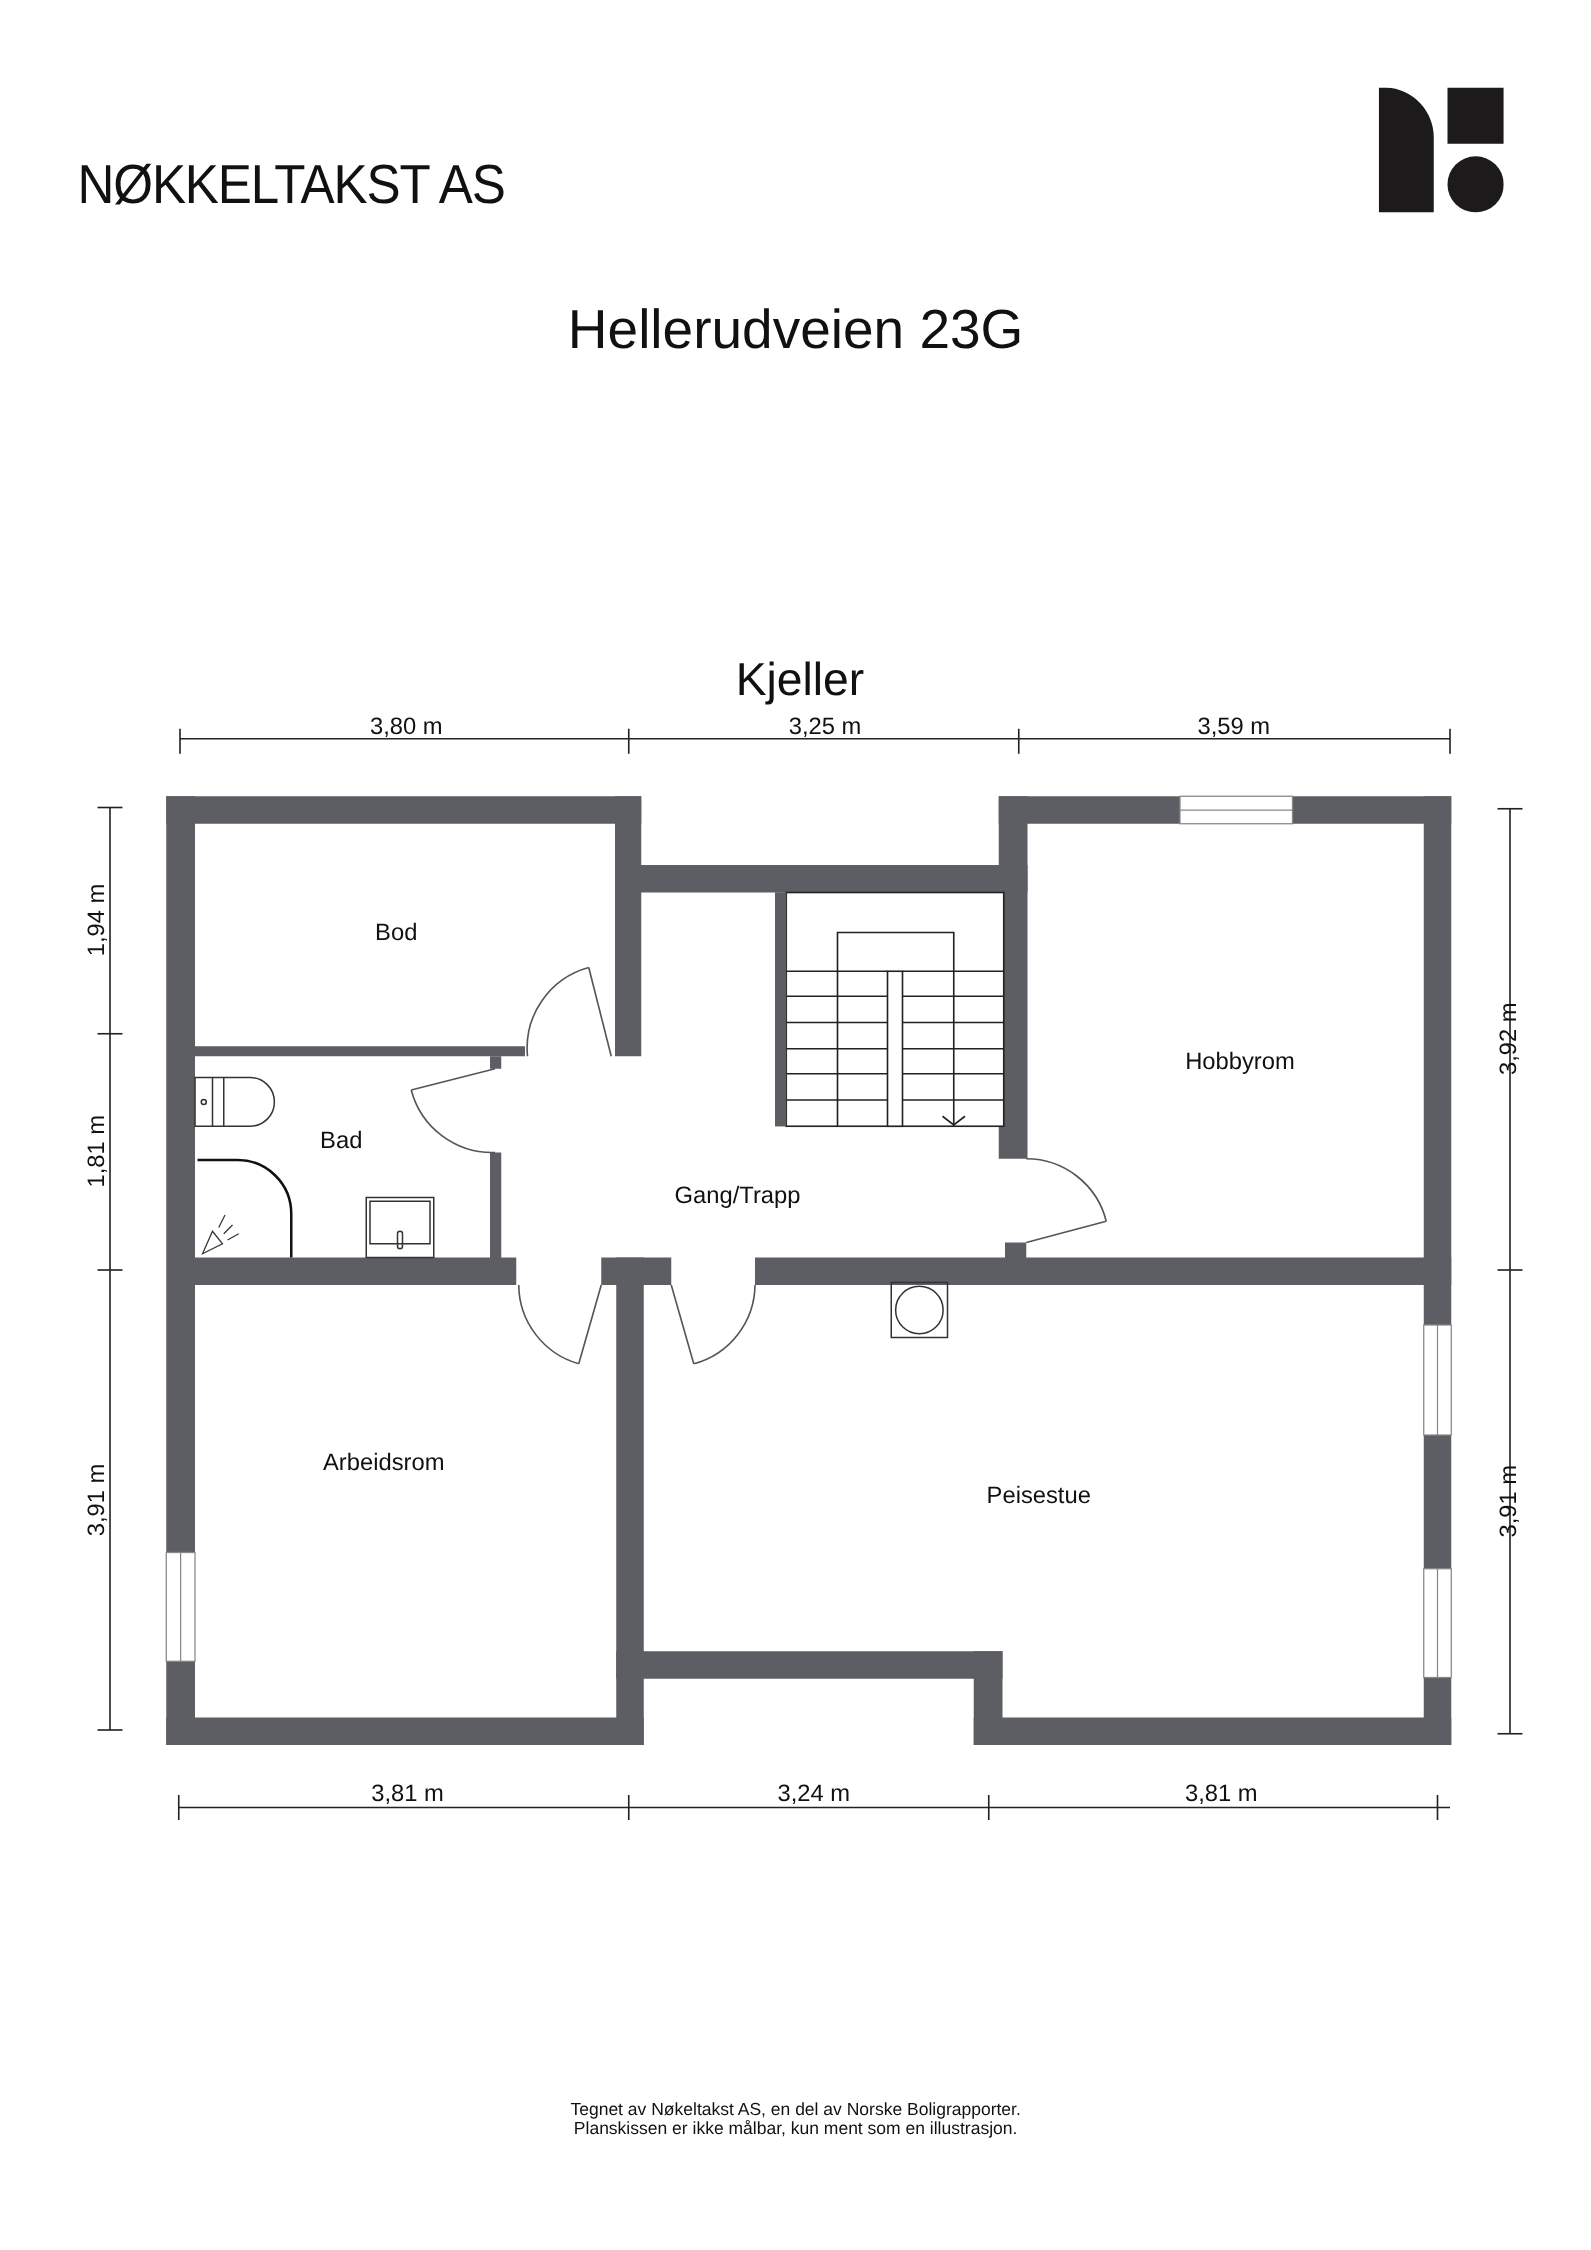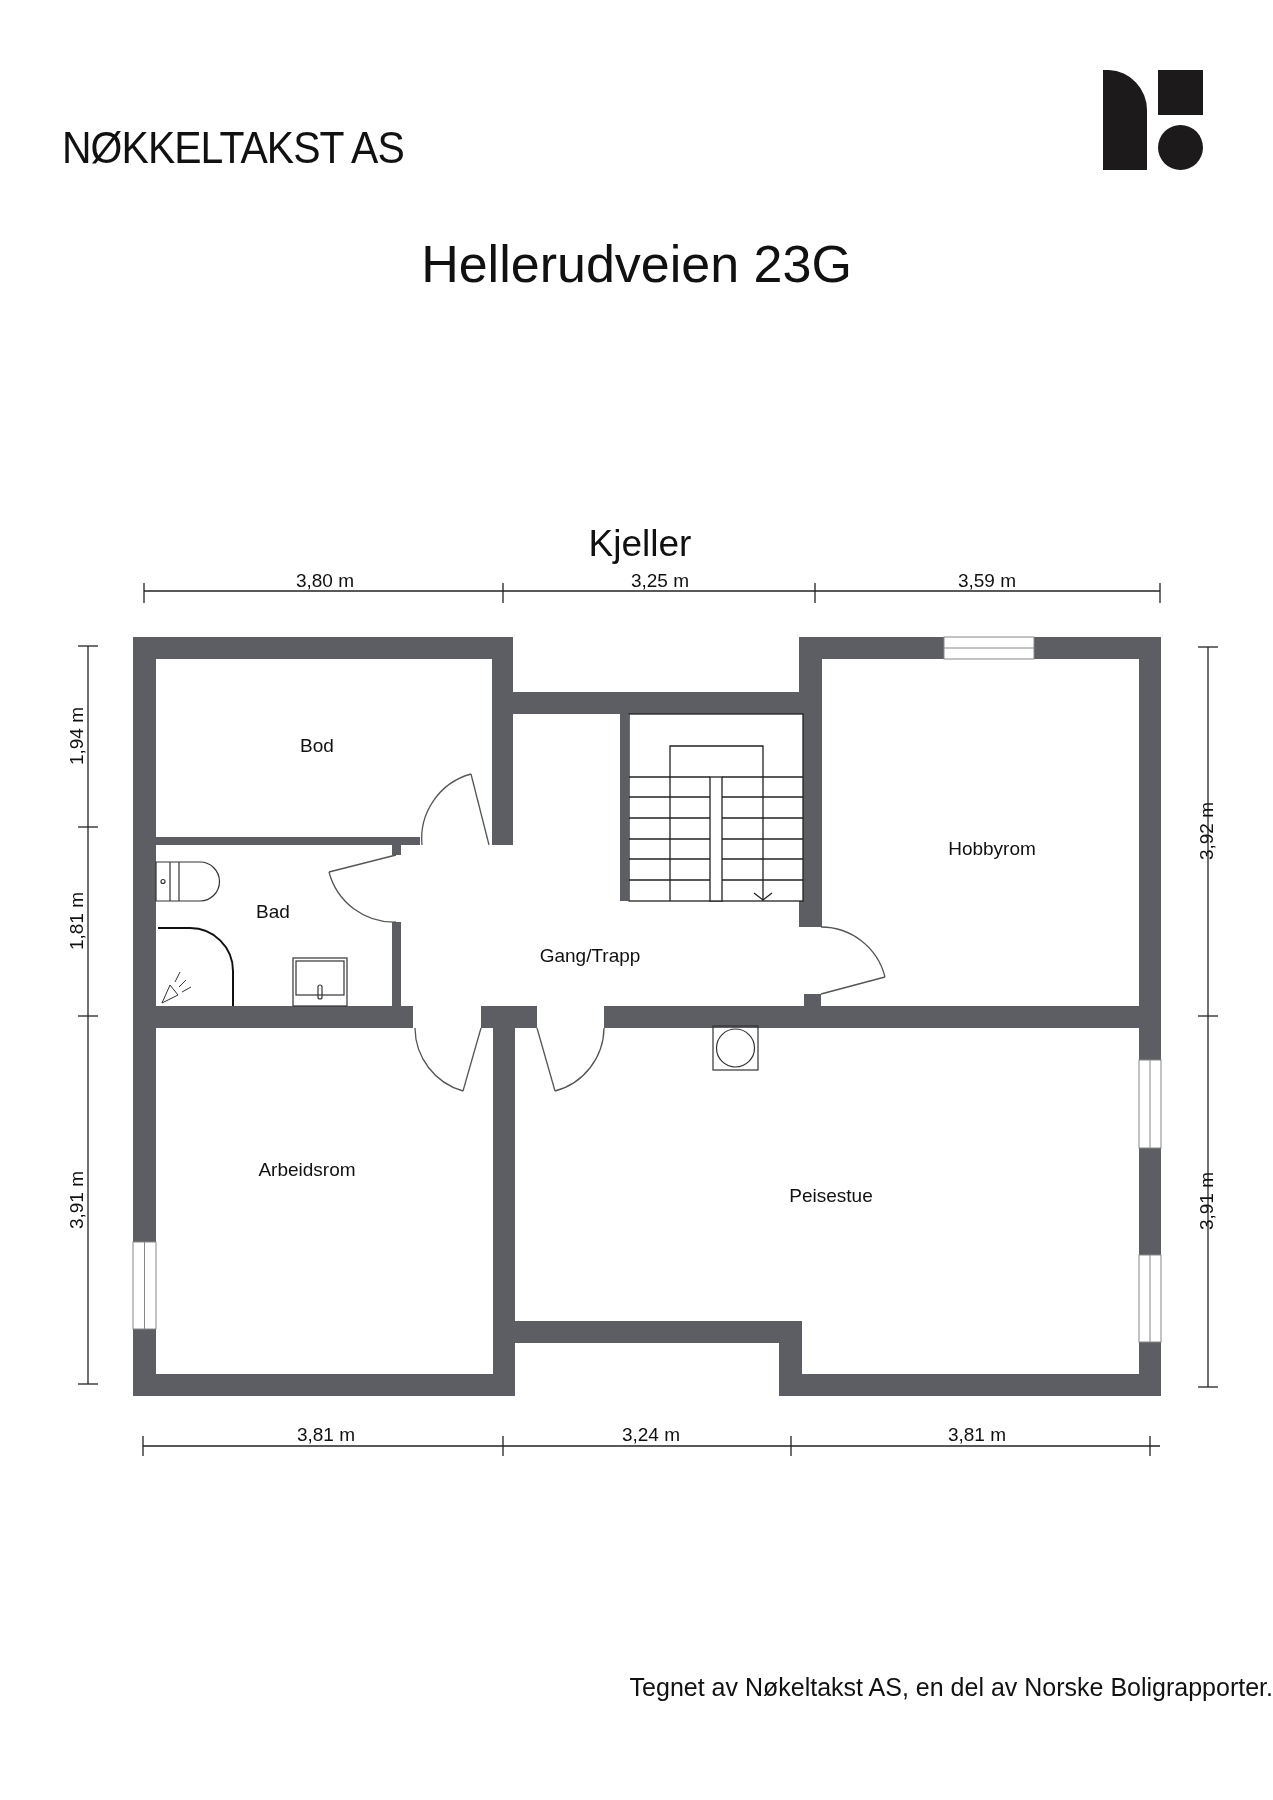--- a/index.html
+++ b/index.html
@@ -2,24 +2,24 @@
 <html><head>
 <meta charset="utf-8">
 <style>
   html, body { margin: 0; padding: 0; background: #ffffff; }
   body { width: 1273px; height: 1800px; position: relative; overflow: hidden;
          font-family: "Liberation Sans", sans-serif; color: #111; }
   .company { position: absolute; left: 62px; top: 124px; font-size: 44px; line-height: 48px;
              letter-spacing: -1px; transform: scaleX(0.93); transform-origin: left top; white-space: nowrap; }
   .logo { position: absolute; left: 1103px; top: 70px; width: 100px; height: 100px; }
   .address { position: absolute; left: 0; width: 1273px; top: 240px; text-align: center;
-             font-size: 52px; line-height: 48px; white-space: nowrap; }
+             font-size: 44px; line-height: 48px; white-space: nowrap; }
   .plan { position: absolute; left: 0; top: 0; width: 1273px; height: 1800px; }
-  .footer { position: absolute; left: 0; width: 1273px; top: 1680px; text-align: right;
-            font-size: 25px; line-height: 15px; }
+  .footer { position: absolute; left: 0; width: 1273px; top: 1680px; text-align: center;
+            font-size: 14px; line-height: 15px; }
   .footer div { white-space: nowrap; }
   svg text { font-family: "Liberation Sans", sans-serif; fill: #111; }
 </style>
 </head>
 <body>
 
 <div class="company">NØKKELTAKST AS</div>
 
 <svg class="logo" viewBox="0 0 100 100">
   <path d="M0 0 L6 0 A40 40 0 0 1 44 40 L44 100 L0 100 Z" fill="#1c1a1a"></path>
@@ -194,13 +194,14 @@
     <text x="273" y="918">Bad</text>
     <text x="590" y="962">Gang/Trapp</text>
     <text x="992" y="855">Hobbyrom</text>
     <text x="307" y="1176">Arbeidsrom</text>
     <text x="831" y="1202">Peisestue</text>
   </g>
 </svg>
 
 <div class="footer">
   <div>Tegnet av Nøkeltakst AS, en del av Norske Boligrapporter.</div>
+  <div>Planskissen er ikke målbar, kun ment som en illustrasjon.</div>
 </div>
 
 </body></html>

